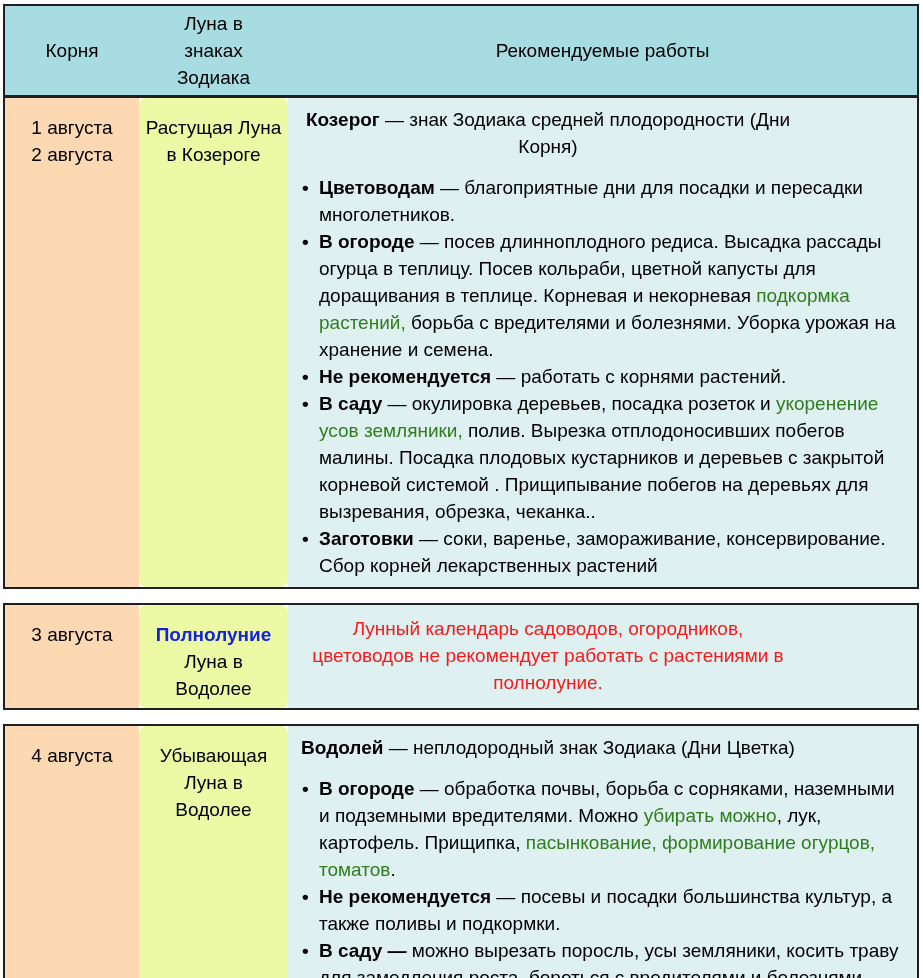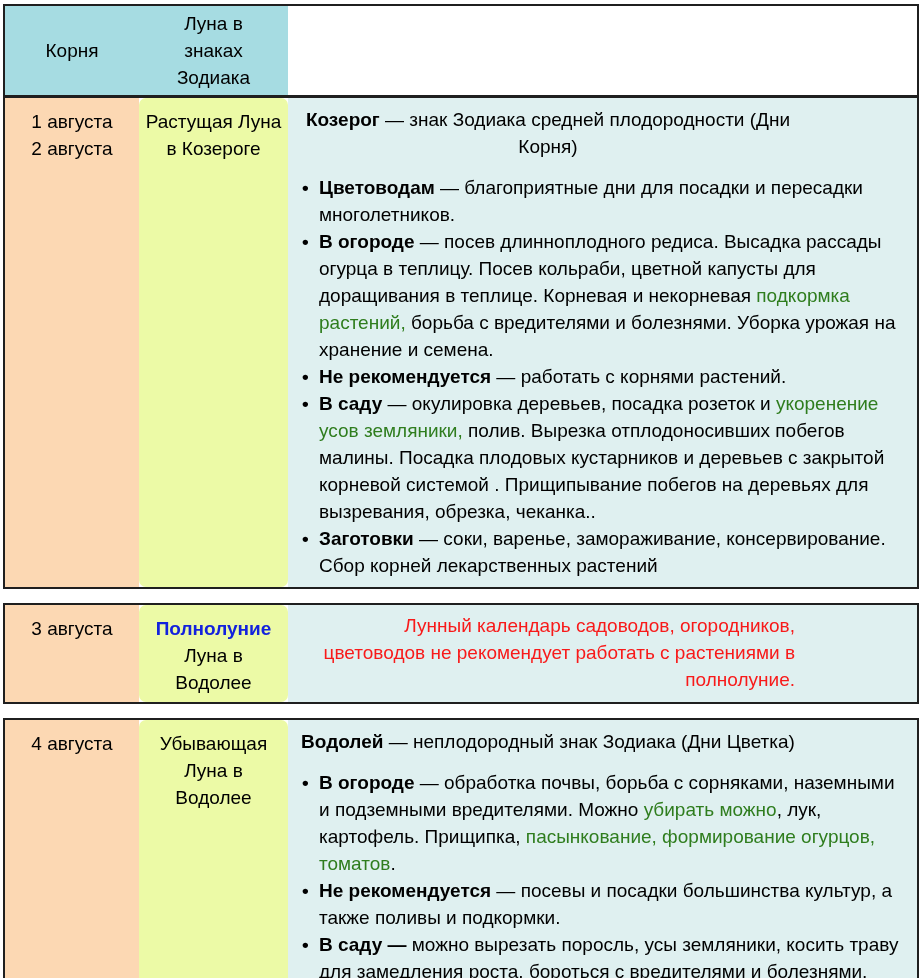--- a/index.html
+++ b/index.html
@@ -45,32 +45,32 @@
     min-height:77px;
     padding:4px 6px;
   }
   .cell{min-width:0;}
   .date-col{background:var(--date_bg);}
   .zodiac-col{background:var(--zodiac_bg);border-radius:7px;}
   .works-col{background:var(--works_bg);}
   .body-row .date-col,
   .body-row .zodiac-col{
     text-align:center;
-    padding:10px 2px 6px 2px;
+    padding:16px 2px 6px 2px;
   }
   .body-row .works-col{
     padding:6px 10px 8px 13px;
   }
   .intro{
     margin:2px 112px 14px 0;
     text-align:center;
   }
   .note{
     margin:0 112px 0 0;
-    text-align:right;
+    text-align:center;
   }
   .center-v{
     display:flex;
     flex-direction:column;
     justify-content:center;
   }
   ul.works-list{
     list-style:none;
     margin:0;
     padding:0;
@@ -93,20 +93,23 @@
 </head>
 <body>
 
 <div class="block">
   <div class="row header-row">
     <div class="cell">
       <span>Корня</span>
     </div>
     <div class="cell">
       <span><span>Луна в</span><br><span>знаках</span><br><span>Зодиака</span></span>
+    </div>
+    <div class="cell">
+      <span>Рекомендуемые работы</span>
     </div>
   </div>
   <div class="row body-row">
     <div class="cell date-col"><span>1 августа</span><br><span>2 августа</span></div>
     <div class="cell zodiac-col"><span>Растущая Луна</span><br><span>в Козероге</span></div>
     <div class="cell works-col">
       <p class="intro"><span class="b">Козерог</span><span> — знак Зодиака средней плодородности (Дни Корня)</span></p>
       <ul class="works-list">
         <li><span class="b">Цветоводам</span><span> — благоприятные дни для посадки и пересадки многолетников.</span></li>
         <li><span class="b">В огороде</span><span> — посев длинноплодного редиса. Высадка рассады огурца в теплицу. Посев кольраби, цветной капусты для доращивания в теплице. Корневая и некорневая </span><span class="c-green">подкормка растений,</span><span> борьба с вредителями и болезнями. Уборка урожая на хранение и семена.</span></li>

